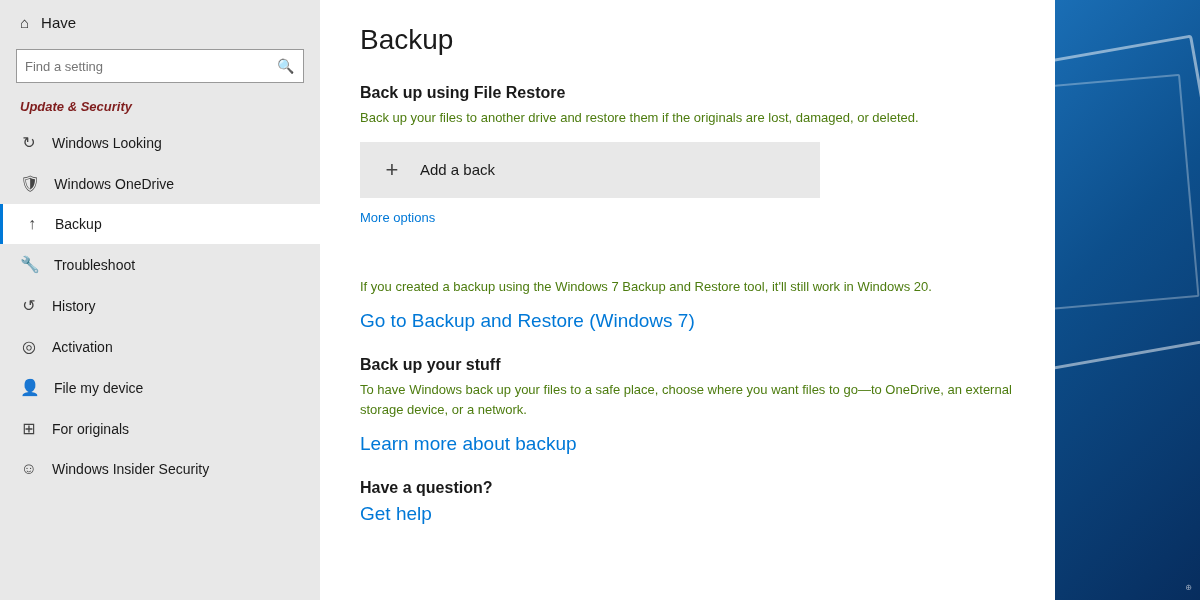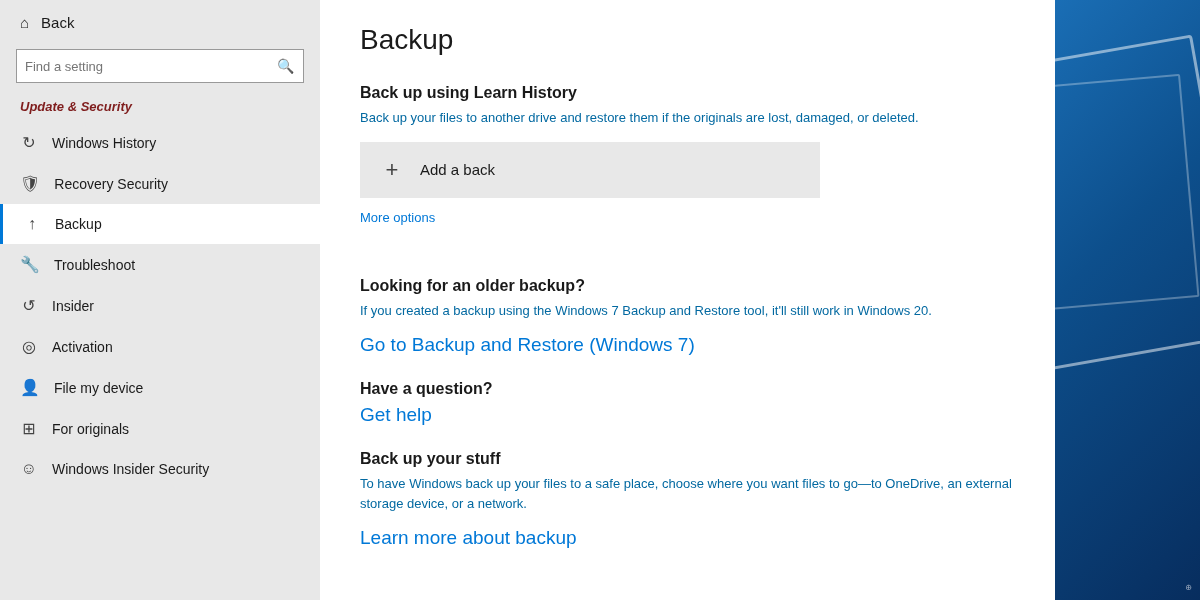--- a/index.html
+++ b/index.html
@@ -98,21 +98,21 @@
 
     .section-title {
       font-size: 16px;
       font-weight: 600;
       color: #1a1a1a;
       margin-bottom: 6px;
     }
 
     .section-desc {
       font-size: 13px;
-      color: #0369a1;
+      color: #4d7c0f;
       line-height: 1.5;
       margin-bottom: 14px;
     }
 
     .add-drive-btn {
       display: flex;
       align-items: center;
       gap: 12px;
       background: #e8e8e8;
       border: none;
@@ -202,50 +202,50 @@
       overflow-y: auto;
       flex: 1;
     }
   </style>
 </head>
 <body>
 
 <div class="sidebar">
   <div class="sidebar-home">
     <span class="icon">⌂</span>
-    <span>Back</span>
+    <span>Have</span>
   </div>
 
   <div class="search-box">
     <input type="text" placeholder="Find a setting" style="">
     <span class="search-icon-unicode">🔍</span>
   </div>
 
   <div class="sidebar-section-title">Update &amp; Security</div>
 
   <div class="sidebar-items-list">
     <div class="sidebar-item">
       <span class="icon">↻</span>
-      <span>Windows History</span>
+      <span>Windows Looking</span>
     </div>
     <div class="sidebar-item">
       <span class="icon">🛡</span>
-      <span>Recovery Security</span>
+      <span>Windows OneDrive</span>
     </div>
     <div class="sidebar-item active">
       <span class="icon">↑</span>
       <span>Backup</span>
     </div>
     <div class="sidebar-item">
       <span class="icon">🔧</span>
       <span>Troubleshoot</span>
     </div>
     <div class="sidebar-item">
       <span class="icon">↺</span>
-      <span>Insider</span>
+      <span>History</span>
     </div>
     <div class="sidebar-item">
       <span class="icon">◎</span>
       <span>Activation</span>
     </div>
     <div class="sidebar-item">
       <span class="icon">👤</span>
       <span>File my device</span>
     </div>
     <div class="sidebar-item">
@@ -256,42 +256,41 @@
       <span class="icon">☺</span>
       <span>Windows Insider Security</span>
     </div>
   </div>
 </div>
 
 <div class="main-content">
   <h1 class="page-title">Backup</h1>
 
   <div class="divider-section">
-    <div class="section-title">Back up using Learn History</div>
+    <div class="section-title">Back up using File Restore</div>
     <div class="section-desc">Back up your files to another drive and restore them if the originals are lost, damaged, or deleted.</div>
     <button class="add-drive-btn">
       <span class="plus-icon">+</span>
       <span>Add a back</span>
     </button>
     <a class="more-options-link">More options</a>
   </div>
 
   <div class="divider-section">
-    <div class="section-title">Looking for an older backup?</div>
     <div class="section-desc">If you created a backup using the Windows 7 Backup and Restore tool, it'll still work in Windows 20.</div>
     <a class="link-text">Go to Backup and Restore (Windows 7)</a>
-  </div>
-
-  <div class="divider-section">
-    <div class="section-title">Have a question?</div>
-    <a class="link-text">Get help</a>
   </div>
 
   <div class="divider-section">
     <div class="section-title">Back up your stuff</div>
     <div class="section-desc">To have Windows back up your files to a safe place, choose where you want files to go—to OneDrive, an external storage device, or a network.</div>
     <a class="link-text">Learn more about backup</a>
   </div>
+
+  <div class="divider-section">
+    <div class="section-title">Have a question?</div>
+    <a class="link-text">Get help</a>
+  </div>
 </div>
 
 <div class="desktop-panel">
   <span class="watermark">⊕</span>
 </div>
 
 </body></html>

